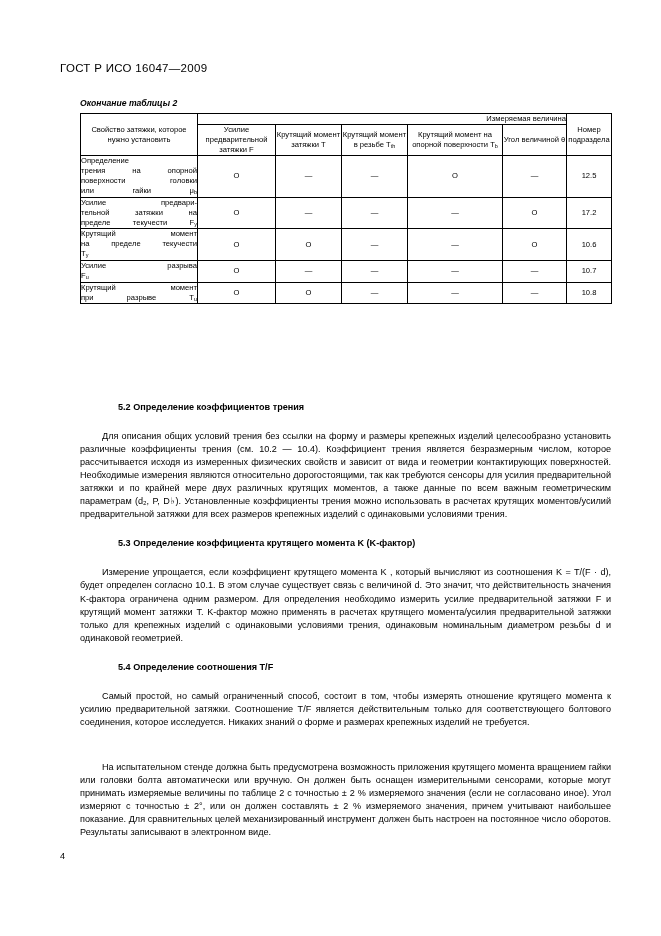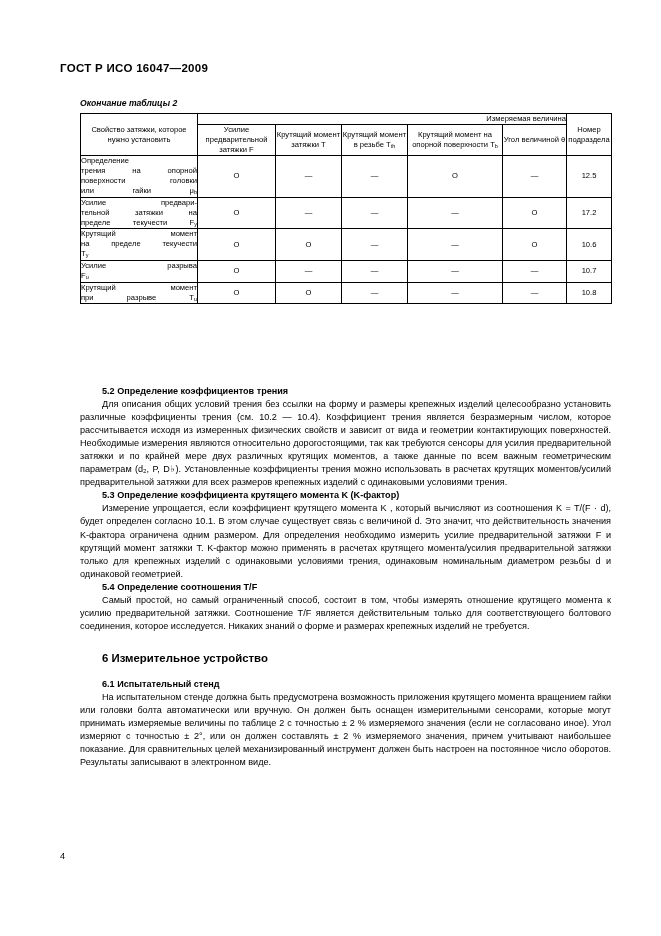--- a/index.html
+++ b/index.html
@@ -22,21 +22,21 @@
     height: 936px;
     background: #ffffff;
   }
 
   
   .doc-header {
     position: absolute;
     left: 60px;
     top: 62px;
     font-size: 11.5px;
-    font-weight: bold;
+    font-weight: normal;
     letter-spacing: 0.3px;
     white-space: nowrap;
   }
 
   
   .table-caption {
     position: absolute;
     left: 80px;
     top: 98px;
     font-size: 8.6px;
@@ -109,21 +109,21 @@
   }
   p.para {
     margin: 0;
     font-size: 9.1px;
     line-height: 13.05px;
     text-align: justify;
     text-indent: 22px;
     hyphens: manual;
   }
   h3.sub {
-    margin: 0;
+    margin: 16px;
     font-size: 9.1px;
     line-height: 13.05px;
     font-weight: bold;
     text-indent: 22px;
   }
   h2.clause {
     margin: 0;
     font-size: 11.4px;
     line-height: 13.05px;
     font-weight: bold;
@@ -253,21 +253,19 @@
   </div>
 
   <div class="body-area">
     <h3 class="sub">5.2  Определение коэффициентов трения</h3>
     <p class="para">Для описания общих условий трения без ссылки на форму и размеры крепежных изделий целесообразно установить различные коэффициенты трения (см. 10.2 — 10.4). Коэффициент трения является безразмерным числом, которое рассчитывается исходя из измеренных физических свойств и зависит от вида и геометрии контактирующих поверхностей. Необходимые измерения являются относительно дорогостоящими, так как требуются сенсоры для усилия предварительной затяжки и по крайней мере двух различных крутящих моментов, а также данные по всем важным геометрическим параметрам (d₂, P, D♭). Установленные коэффициенты трения можно использовать в расчетах крутящих моментов/усилий предварительной затяжки для всех размеров крепежных изделий с одинаковыми условиями трения.</p>
     <h3 class="sub">5.3  Определение коэффициента крутящего момента  K (K-фактор)</h3>
     <p class="para">Измерение упрощается, если коэффициент крутящего момента K , который вычисляют из соотношения K = T/(F · d), будет определен согласно 10.1. В этом случае существует связь с величиной d. Это значит, что действительность значения K-фактора ограничена одним размером. Для определения необходимо измерить усилие предварительной затяжки F и крутящий момент затяжки T. K-фактор можно применять в расчетах крутящего момента/усилия предварительной затяжки только для крепежных изделий с одинаковыми условиями трения, одинаковым номинальным диаметром резьбы d и одинаковой геометрией.</p>
     <h3 class="sub">5.4  Определение соотношения T/F</h3>
     <p class="para">Самый простой, но самый ограниченный способ, состоит в том, чтобы измерять отношение крутящего момента к усилию предварительной затяжки. Соотношение T/F является действительным только для соответствующего болтового соединения, которое исследуется. Никаких знаний о форме и размерах крепежных изделий не требуется.</p>
     <div class="sp-lg"></div>
-    <h2 class="clause">6  Измерительное устройство</h2>
     <div class="sp-md"></div>
-    <h3 class="sub">6.1  Испытательный стенд</h3>
     <p class="para">На испытательном стенде должна быть предусмотрена возможность приложения крутящего момента вращением гайки или головки болта автоматически или вручную. Он должен быть оснащен измерительными сенсорами, которые могут принимать измеряемые величины по таблице 2 с точностью ± 2 % измеряемого значения (если не согласовано иное). Угол измеряют с точностью ± 2°, или он должен составлять ± 2 % измеряемого значения, причем учитывают наибольшее показание. Для сравнительных целей механизированный инструмент должен быть настроен на постоянное число оборотов. Результаты записывают в электронном виде.</p>
   </div>
 
   <div class="pagenum">4</div>
 
 </div>
 
 </body></html>

